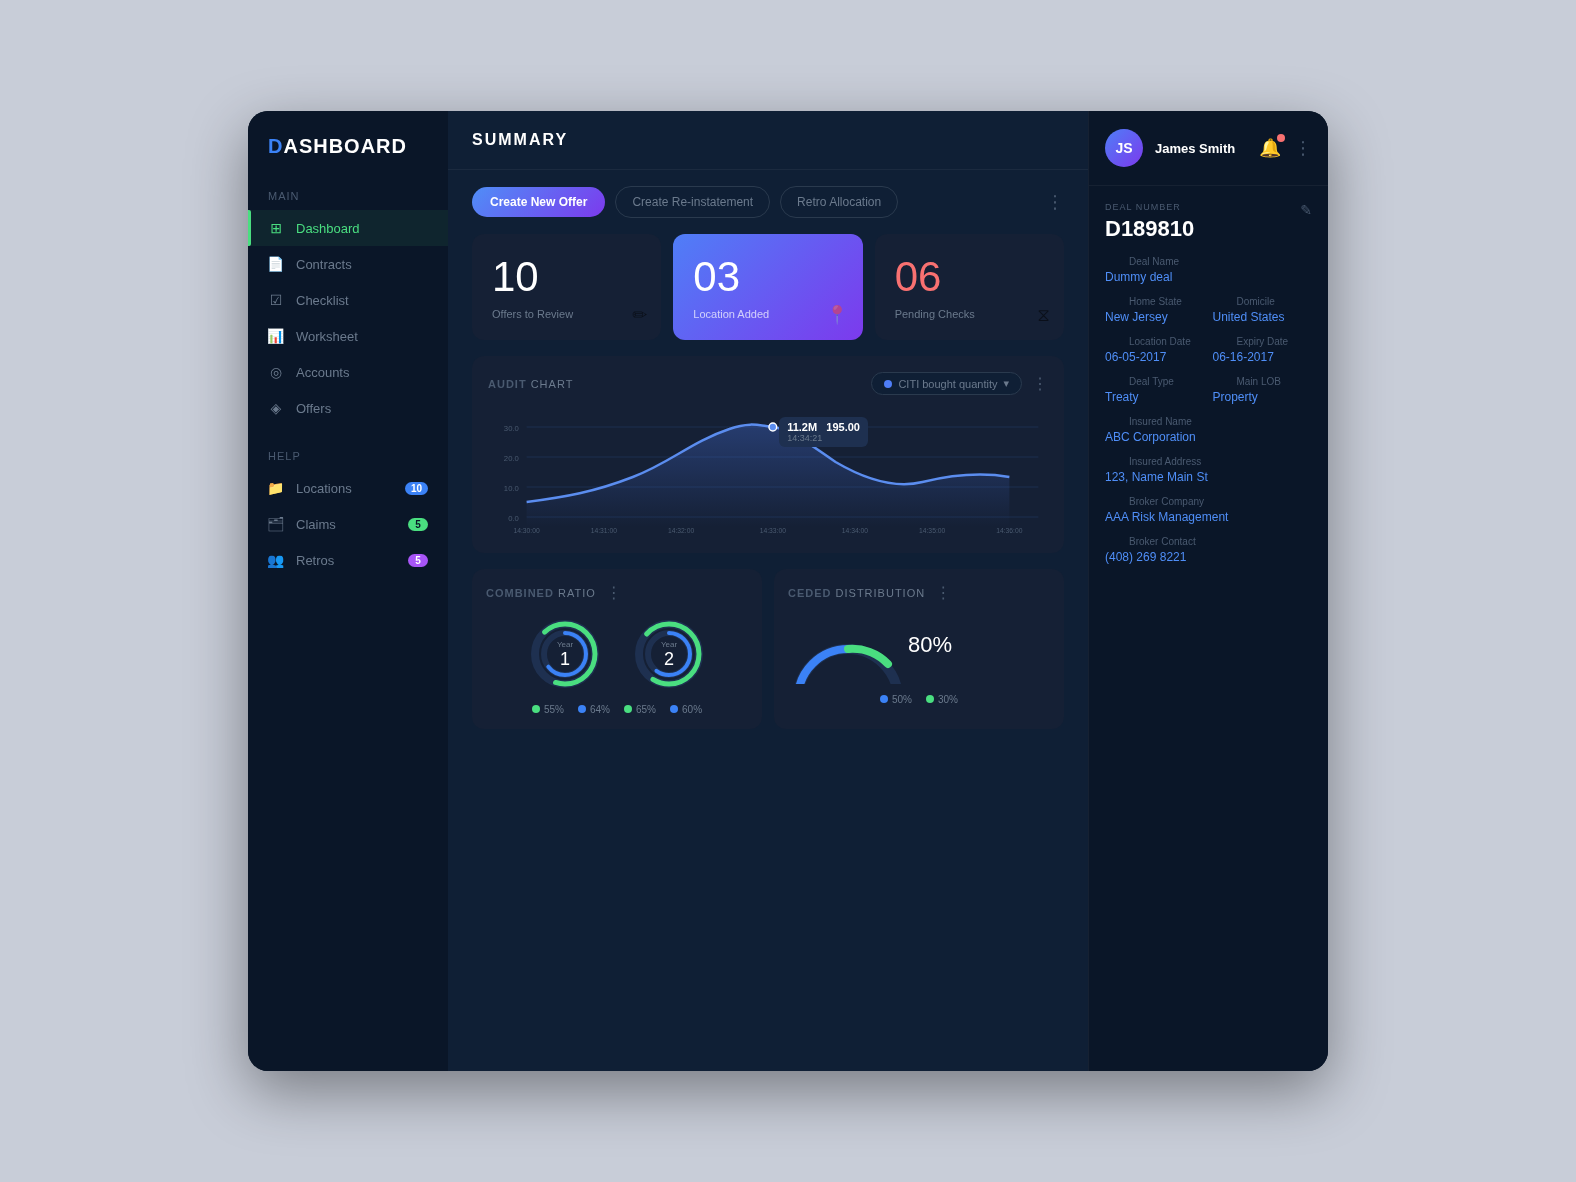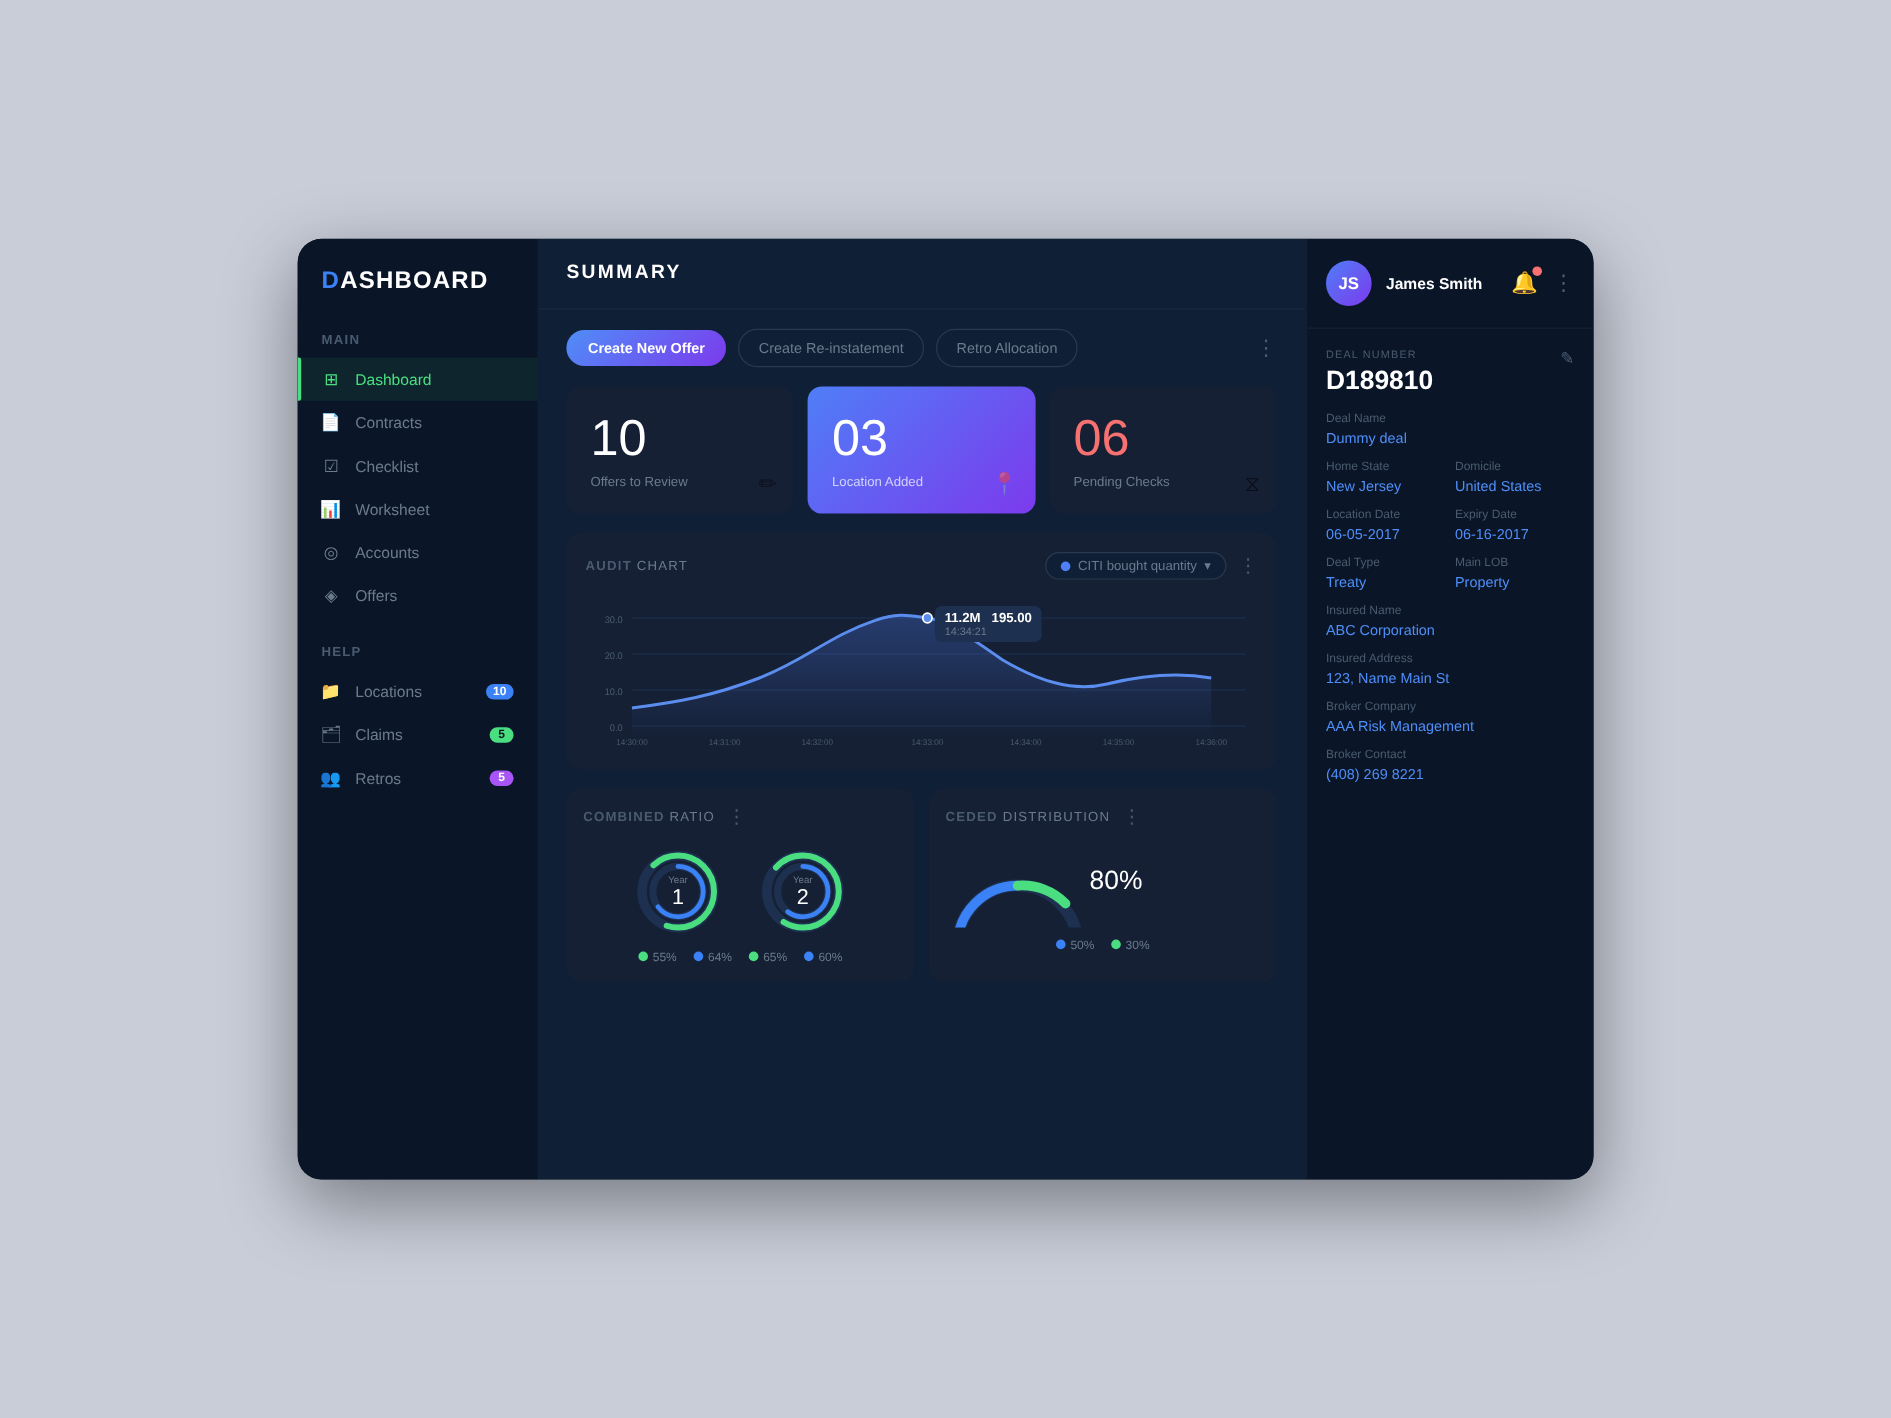--- a/index.html
+++ b/index.html
@@ -6,21 +6,21 @@
     body {
       background: #c8cdd8;
       display: flex;
       align-items: center;
       justify-content: center;
       min-height: 100vh;
       font-family: 'Segoe UI', Arial, sans-serif;
     }
     .dashboard-container {
       width: 1080px;
-      height: 784px;
+      height: 960px;
       background: #0d1b2e;
       border-radius: 20px;
       display: flex;
       overflow: hidden;
       box-shadow: 0 20px 60px rgba(0,0,0,0.4);
     }
     
     .sidebar {
       width: 200px;
       background: #0a1628;
@@ -38,21 +38,20 @@
     }
     .sidebar-logo span.accent {
       color: #3b82f6;
     }
     .sidebar-section-label {
       font-size: 11px;
       color: #4a5a70;
       padding: 8px 20px 8px 20px;
       text-transform: uppercase;
       letter-spacing: 1px;
-      font-weight: bold;
     }
     .sidebar-item {
       display: flex;
       align-items: center;
       gap: 12px;
       padding: 10px 20px;
       color: #6b7a8d;
       font-size: 13px;
       cursor: pointer;
       border-radius: 0;
@@ -425,20 +424,21 @@
       font-size: 14px;
       cursor: pointer;
     }
     .deal-field {
       margin-top: 12px;
     }
     .deal-field-label {
       font-size: 10px;
       color: #4a5a70;
       margin-bottom: 3px;
+      margin-left: 24px;
     }
     .deal-field-value {
       font-size: 12px;
       color: #4f8ef7;
       font-weight: 500;
     }
     .deal-fields-row {
       display: grid;
       grid-template-columns: 1fr 1fr;
       gap: 0 8px;

